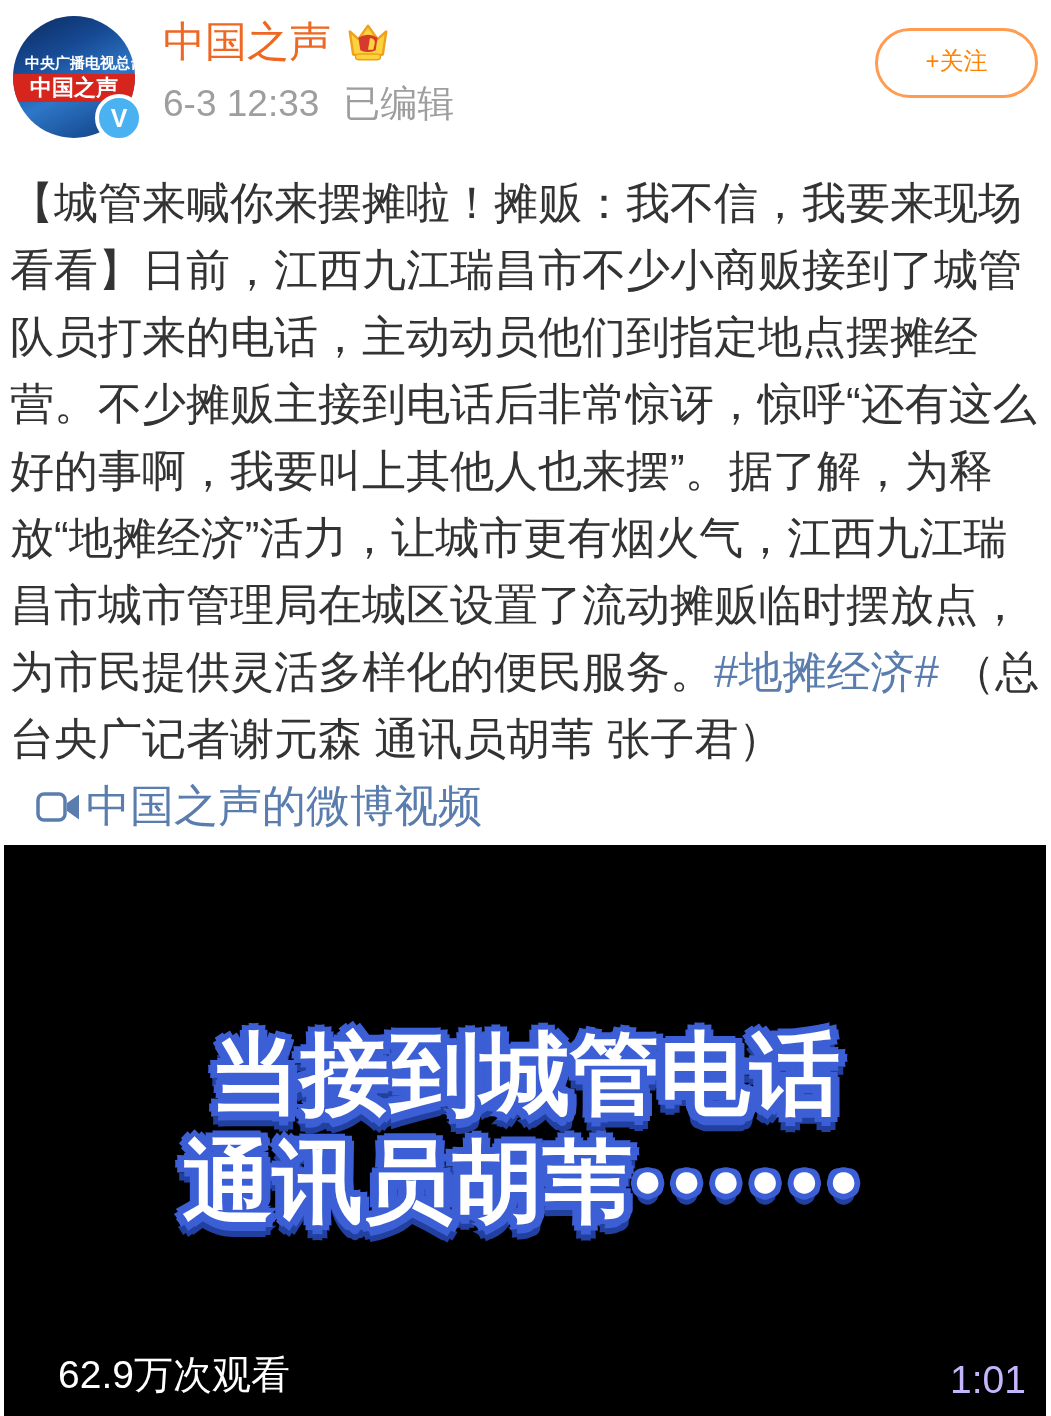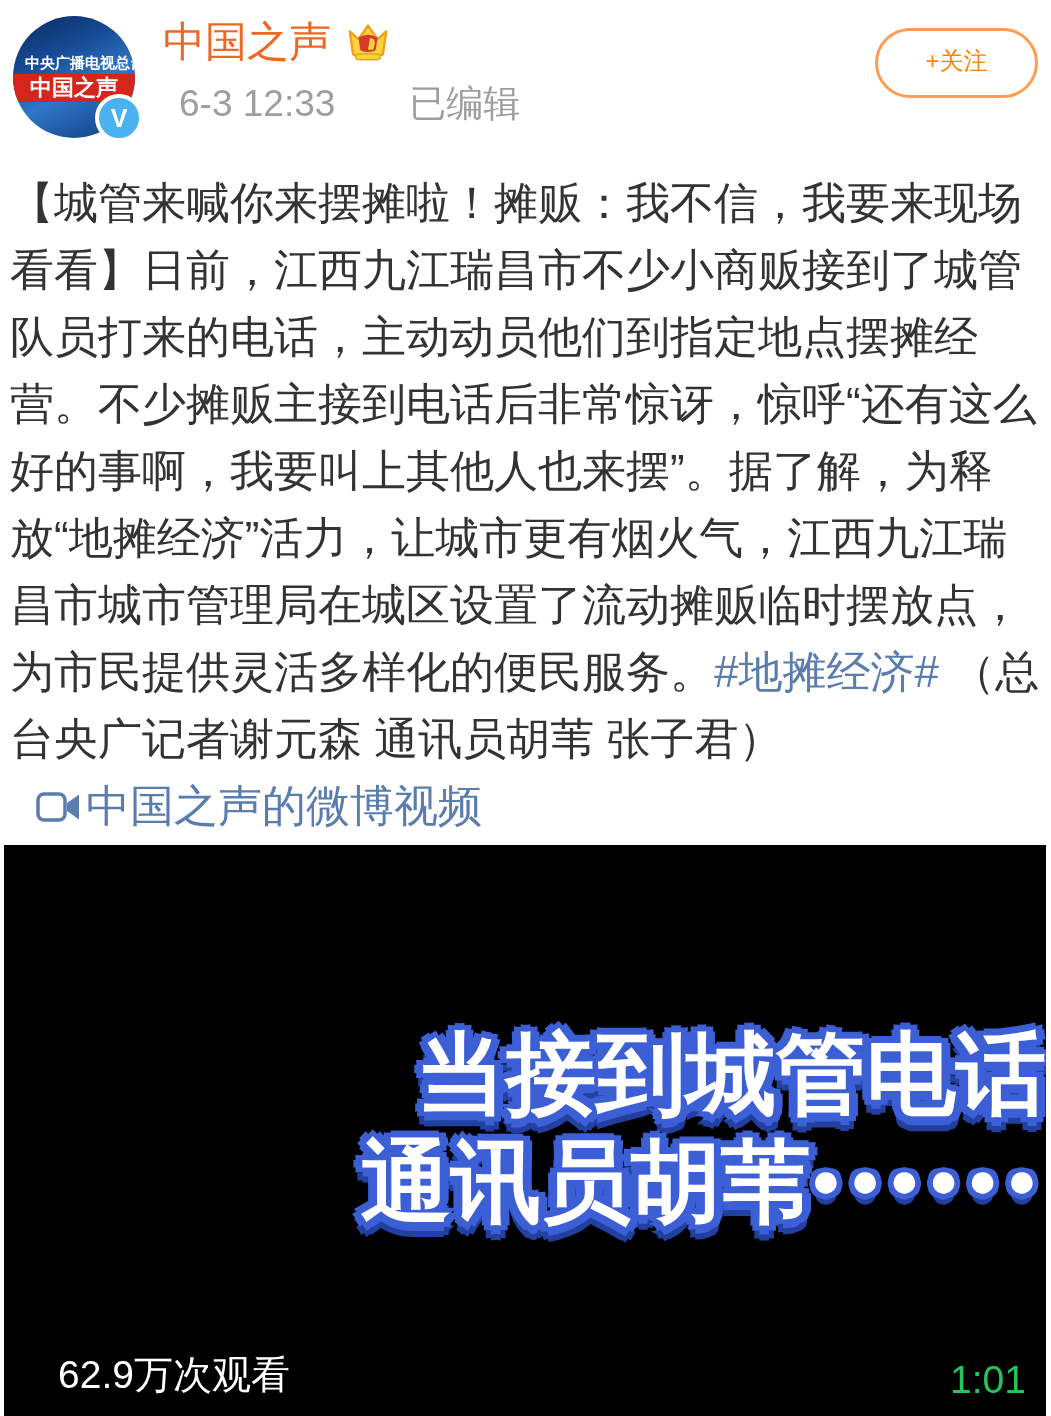--- a/index.html
+++ b/index.html
@@ -23,21 +23,21 @@
     color:#ffffff; font-size:22px; font-weight:bold; text-align:center; line-height:28px; white-space:nowrap;
   }
   .v-badge{
     position:absolute; right:-8px; bottom:-4px; width:40px; height:40px; border-radius:50%;
     background:#4bb2f2; border:4px solid #ffffff; color:#ffffff; font-weight:bold; font-size:25px;
     display:flex; align-items:center; justify-content:center;
   }
   .name-row{position:absolute; left:163px; top:18px; display:flex; align-items:center; gap:14px;}
   .username{color:#ee6823; font-size:42px; line-height:48px;}
   .crown-icon{width:46px; height:46px; display:block;}
-  .time-row{position:absolute; left:179px; top:84px; display:flex; gap:74px;
+  .time-row{position:absolute; left:163px; top:84px; display:flex; gap:24px;
     color:#9e9e9e; font-size:37px; line-height:40px;}
   .follow-btn{
     position:absolute; left:875px; top:28px; width:163px; height:70px; box-sizing:border-box;
     background:#ffffff; border:3px solid #ff9c52; border-radius:35px;
     color:#ff8200; font-size:24px; font-family:"Liberation Sans", sans-serif;
     display:flex; align-items:center; justify-content:center; padding:0 0 4px 0; cursor:pointer;
   }
 
   
   .post-text{
@@ -47,41 +47,41 @@
   .post-link{color:#5a7dae; text-decoration:none; cursor:pointer;}
   .video-link{white-space:nowrap; margin-left:26px;}
   .cam-icon{display:inline-block; width:46px; height:36px; vertical-align:-4px; margin-right:4px;}
 
   
   .video{
     position:absolute; left:4px; top:845px; width:1042px; height:571px;
     background:#000000; cursor:pointer; overflow:hidden;
   }
   .vid-caption{
-    position:absolute; left:0; right:0; top:176px; text-align:right;
+    position:absolute; left:0; right:0; top:176px; text-align:center;
     color:#ffffff; font-weight:800; font-size:90px; line-height:106px;
     font-family:"Liberation Sans", sans-serif; white-space:nowrap;
     text-shadow:
       -7px -5px 0 #3c5fd6, 7px -5px 0 #3c5fd6,
       -7px 5px 0 #3c5fd6, 7px 5px 0 #3c5fd6,
       -9px 0 0 #3c5fd6, 9px 0 0 #3c5fd6,
       0 -7px 0 #3c5fd6, 0 9px 0 #3c5fd6,
       -5px 13px 0 #21409f, 5px 13px 0 #21409f, 0 15px 0 #21409f;
   }
   .vid-caption .dots{
     font-size:50px; letter-spacing:9px; vertical-align:16px;
     text-shadow:
       -5px -4px 0 #3c5fd6, 5px -4px 0 #3c5fd6,
       -5px 4px 0 #3c5fd6, 5px 4px 0 #3c5fd6,
       -6px 0 0 #3c5fd6, 6px 0 0 #3c5fd6,
       0 -5px 0 #3c5fd6, 0 6px 0 #3c5fd6,
       0 11px 0 #21409f;
   }
   .vid-views{position:absolute; left:30px; bottom:14px; color:#ffffff; font-size:39px;margin-left:24px;}
-  .vid-duration{position:absolute; right:20px; bottom:14px; color:#22c55e; font-size:39px;}
+  .vid-duration{position:absolute; right:20px; bottom:14px; color:#c4b5fd; font-size:39px;}
 </style>
 </head>
 <body>
 
 <div class="page">
 
   <div class="avatar-wrap">
     <div class="avatar-circle">
       <div class="av-line1">中央广播电视总台</div>
       <div class="av-band">中国之声</div>

